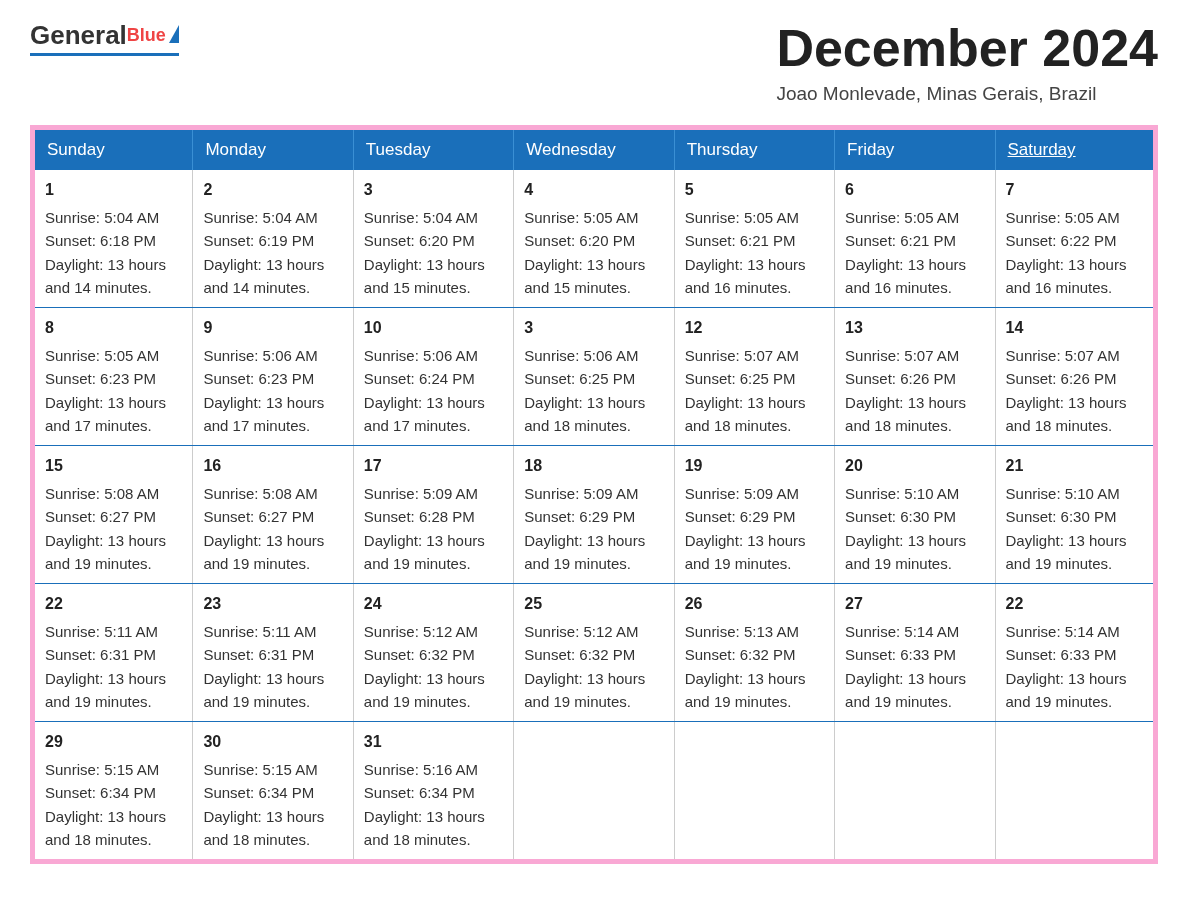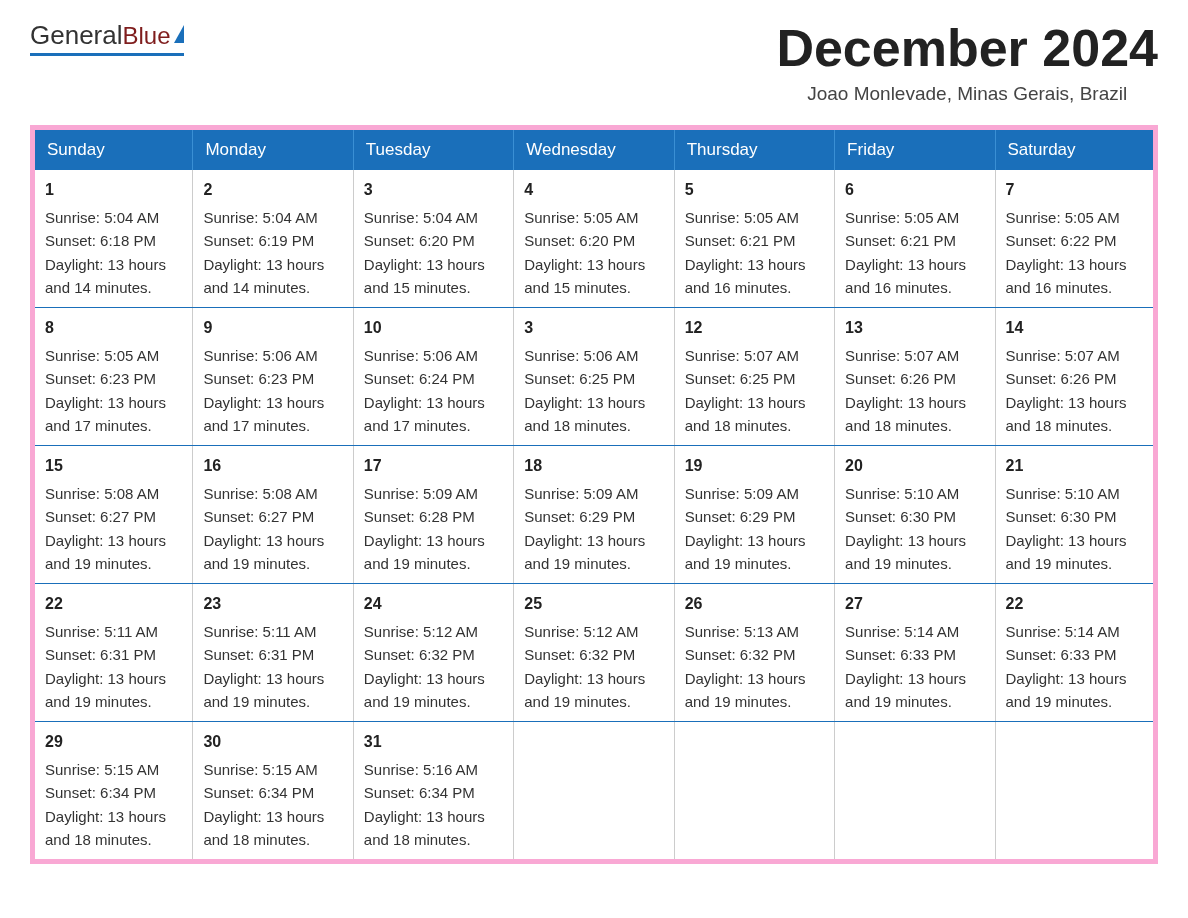--- a/index.html
+++ b/index.html
@@ -20,49 +20,49 @@
       display: flex;
       flex-direction: column;
       align-items: flex-start;
     }
     .logo-text {
       display: flex;
       align-items: center;
     }
     .logo-general {
       font-size: 26px;
-      font-weight: normal;
+      font-weight: bold;
       color: #333;
     }
     .logo-blue-part {
       display: flex;
       align-items: center;
     }
     .logo-blue-text {
-      font-size: 24px;
-      font-weight: normal;
-      color: #7f1d1d;
+      font-size: 18px;
+      font-weight: bold;
+      color: #ef4444;
     }
     .logo-triangle {
       width: 0;
       height: 0;
       border-left: 10px solid transparent;
       border-right: 0px solid transparent;
       border-bottom: 18px solid #1a6fba;
       margin-left: 3px;
       margin-top: -4px;
     }
     .logo-underline {
       width: 100%;
       height: 3px;
       background: #1a6fba;
       margin-top: 2px;
     }
     .title-area {
-      text-align: center;
+      text-align: left;
     }
     .main-title {
       font-size: 52px;
       font-weight: bold;
       color: #222;
       line-height: 1.1;
     }
     .subtitle {
       font-size: 19px;
       color: #444;
@@ -77,20 +77,21 @@
       background-color: #1a6fba;
       color: white;
       text-align: left;
       padding: 10px 12px;
       font-size: 17px;
       font-weight: normal;
       border-right: 1px solid #3a8fd4;
     }
     .calendar th:last-child {
       border-right: none;
+      text-decoration: underline;
     }
     .calendar td {
       vertical-align: top;
       padding: 8px 10px;
       border-right: 1px solid #ccc;
       border-bottom: 1px solid #1a6fba;
       width: 14.28%;
       min-height: 110px;
       font-size: 13px;
       color: #333;

